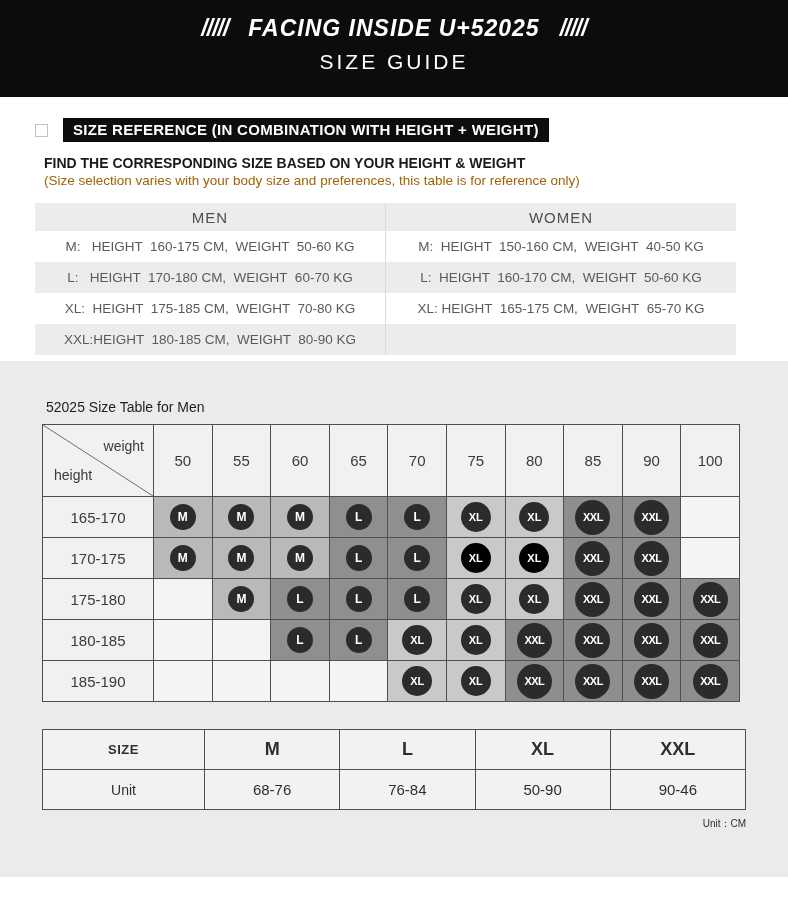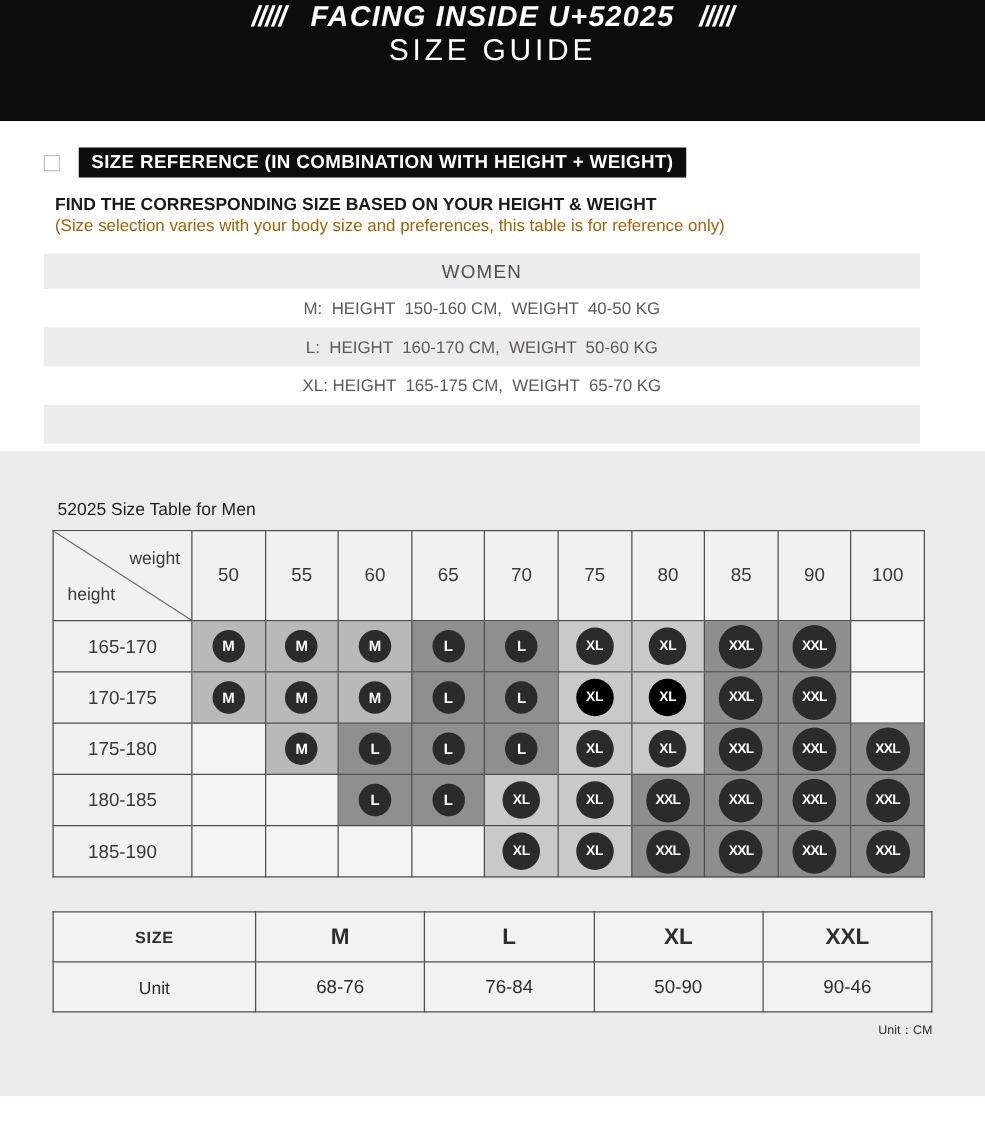--- a/index.html
+++ b/index.html
@@ -1,23 +1,23 @@
 <!DOCTYPE html>
 <html><head>
 <meta charset="utf-8">
 <style>
   * { margin:0; padding:0; box-sizing:border-box; }
   body { font-family:"Liberation Sans", sans-serif; }
   .page { width:788px; height:909px; background:#ffffff; overflow:hidden; }
 
   
-  .hdr { height:97px; background:#0c0c0c; color:#fff; text-align:center; }
+  .hdr { height:97px; background:#0c0c0c; color:#fff; text-align:center; padding-top:15px; }
   .hdr-title { font-size:23px; font-style:italic; font-weight:800; letter-spacing:1px; }
   .hdr-slash { margin:0 20px; letter-spacing:-1px; }
-  .hdr-sub { font-size:24px; font-weight:400; letter-spacing:3px; margin-top:0; }
+  .hdr-sub { font-size:21px; font-weight:400; letter-spacing:3px; margin-top:8px; }
 
   
   .ref { height:264px; padding:21px 52px 0 35px; background:#ffffff; }
   .ref-banner-row { display:flex; align-items:center; }
   .checkbox { width:13px; height:13px; border:1px solid #c3c3c3; background:#fff; margin-right:15px; flex:none; }
   .banner { background:#0d0d0d; color:#fff; font-weight:700; font-size:15px; padding:3px 10px 4px 10px; letter-spacing:0.3px; }
   .headline { margin:13px 0 2px 9px; font-weight:700; font-size:14px; color:#1a1a1a; }
   .note { margin-left:9px; font-size:13.5px; color:#a16207; }
   .ref-table { margin-top:15px; display:flex; }
   .ref-col { flex:1; }
@@ -70,20 +70,27 @@
 
   <div class="ref">
     <div class="ref-banner-row">
       <span class="checkbox"></span>
       <span class="banner">SIZE REFERENCE (IN COMBINATION WITH HEIGHT + WEIGHT)</span>
     </div>
     <div class="headline">FIND THE CORRESPONDING SIZE BASED ON YOUR HEIGHT &amp; WEIGHT</div>
     <div class="note">(Size selection varies with your body size and preferences, this table is for reference only)</div>
 
     <div class="ref-table">
+      <div class="ref-col left">
+        <div class="ref-head">MEN</div>
+        <div class="ref-row">M:   HEIGHT  160-175 CM,  WEIGHT  50-60 KG</div>
+        <div class="ref-row stripe">L:   HEIGHT  170-180 CM,  WEIGHT  60-70 KG</div>
+        <div class="ref-row">XL:  HEIGHT  175-185 CM,  WEIGHT  70-80 KG</div>
+        <div class="ref-row stripe">XXL:HEIGHT  180-185 CM,  WEIGHT  80-90 KG</div>
+      </div>
       <div class="ref-col">
         <div class="ref-head">WOMEN</div>
         <div class="ref-row">M:  HEIGHT  150-160 CM,  WEIGHT  40-50 KG</div>
         <div class="ref-row stripe">L:  HEIGHT  160-170 CM,  WEIGHT  50-60 KG</div>
         <div class="ref-row">XL: HEIGHT  165-175 CM,  WEIGHT  65-70 KG</div>
         <div class="ref-row stripe"></div>
       </div>
     </div>
   </div>
 

